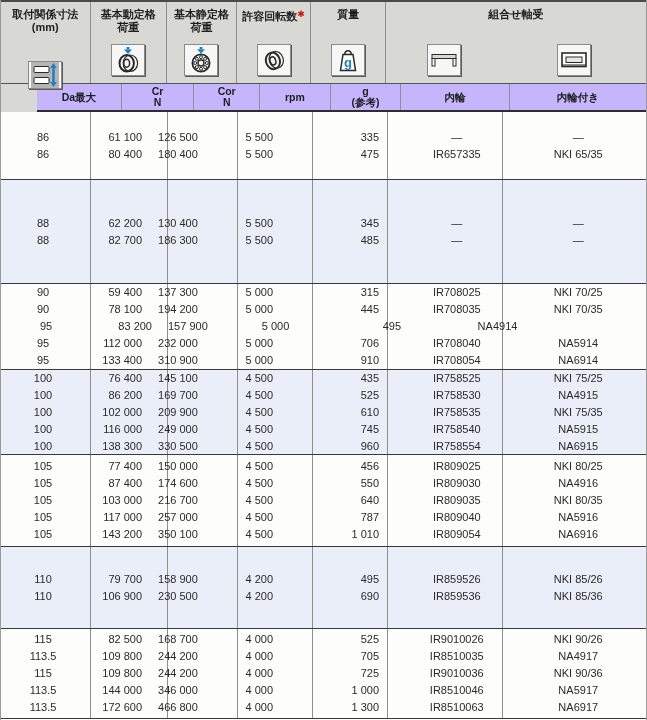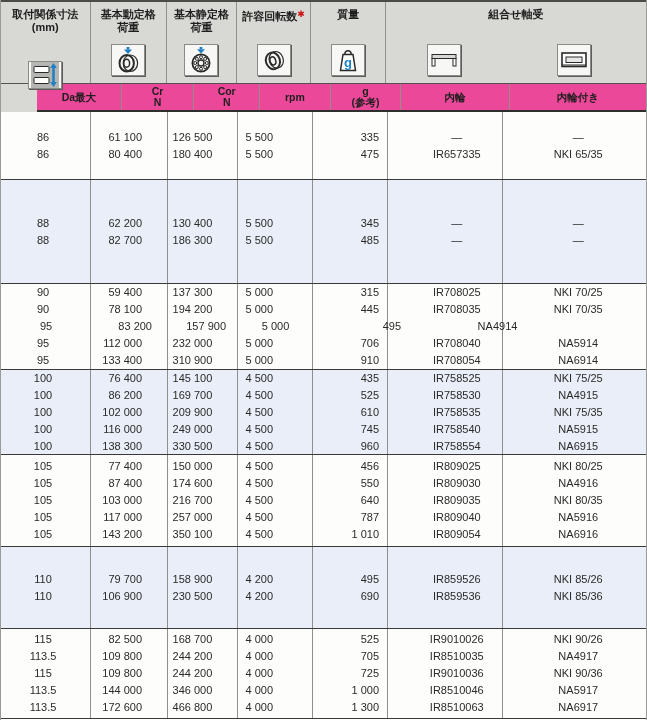--- a/index.html
+++ b/index.html
@@ -45,21 +45,21 @@
   .w6 { width: 145px; } .wmerged { width: 260px; }
   .merged-icons { display: flex; width: 100%; margin-top: auto; }
   .merged-icons .slot { display: flex; justify-content: center; margin-bottom: 7px; }
   .merged-icons .slot.s5 { width: 115px; }
   .merged-icons .slot.s6 { width: 145px; }
 
   .unit-row {
     display: flex;
     height: 28px;
     border-bottom: 2px solid #2e2e2c;
-    background: #ec4899;
+    background: #c4b5fd;
     margin-left: 36px;
   }
   .ucell {
     display: flex; align-items: center; justify-content: center;
     font-size: 10.5px; font-weight: bold; color: #1e1e1e;
     line-height: 11px; text-align: center; white-space: pre-line;
     border-right: 1px solid #8f8f8d;
   }
   .ucell:last-child { border-right: none; }
 
@@ -81,21 +81,21 @@
   .g3 { height: 85px; } .g4 { height: 92px; } .g5 { height: 82px; }
   .g6 { height: 90px; }
 
   .row { display: flex; height: 17px; }
   .cell {
     font-size: 11px; color: #2a2a28; line-height: 17px;
     overflow: hidden; white-space: nowrap;
   }
   .c0 { width: 90px;  text-align: center; }
   .c1 { width: 77px;  text-align: right; padding-right: 16px; }
-  .c2 { width: 70px;  text-align: right; padding-right: 12px; }
+  .c2 { width: 70px;  text-align: left; padding-right: 12px; }
   .c3 { width: 75px;  text-align: center; }
   .c4 { width: 75px;  text-align: right; padding-right: 24px; margin-left: 37px; }
   .c5 { width: 115px; text-align: center; }
   .c6 { width: 145px; text-align: center; }
 </style>
 </head>
 <body>
 
 <div class="spec-table">
 

